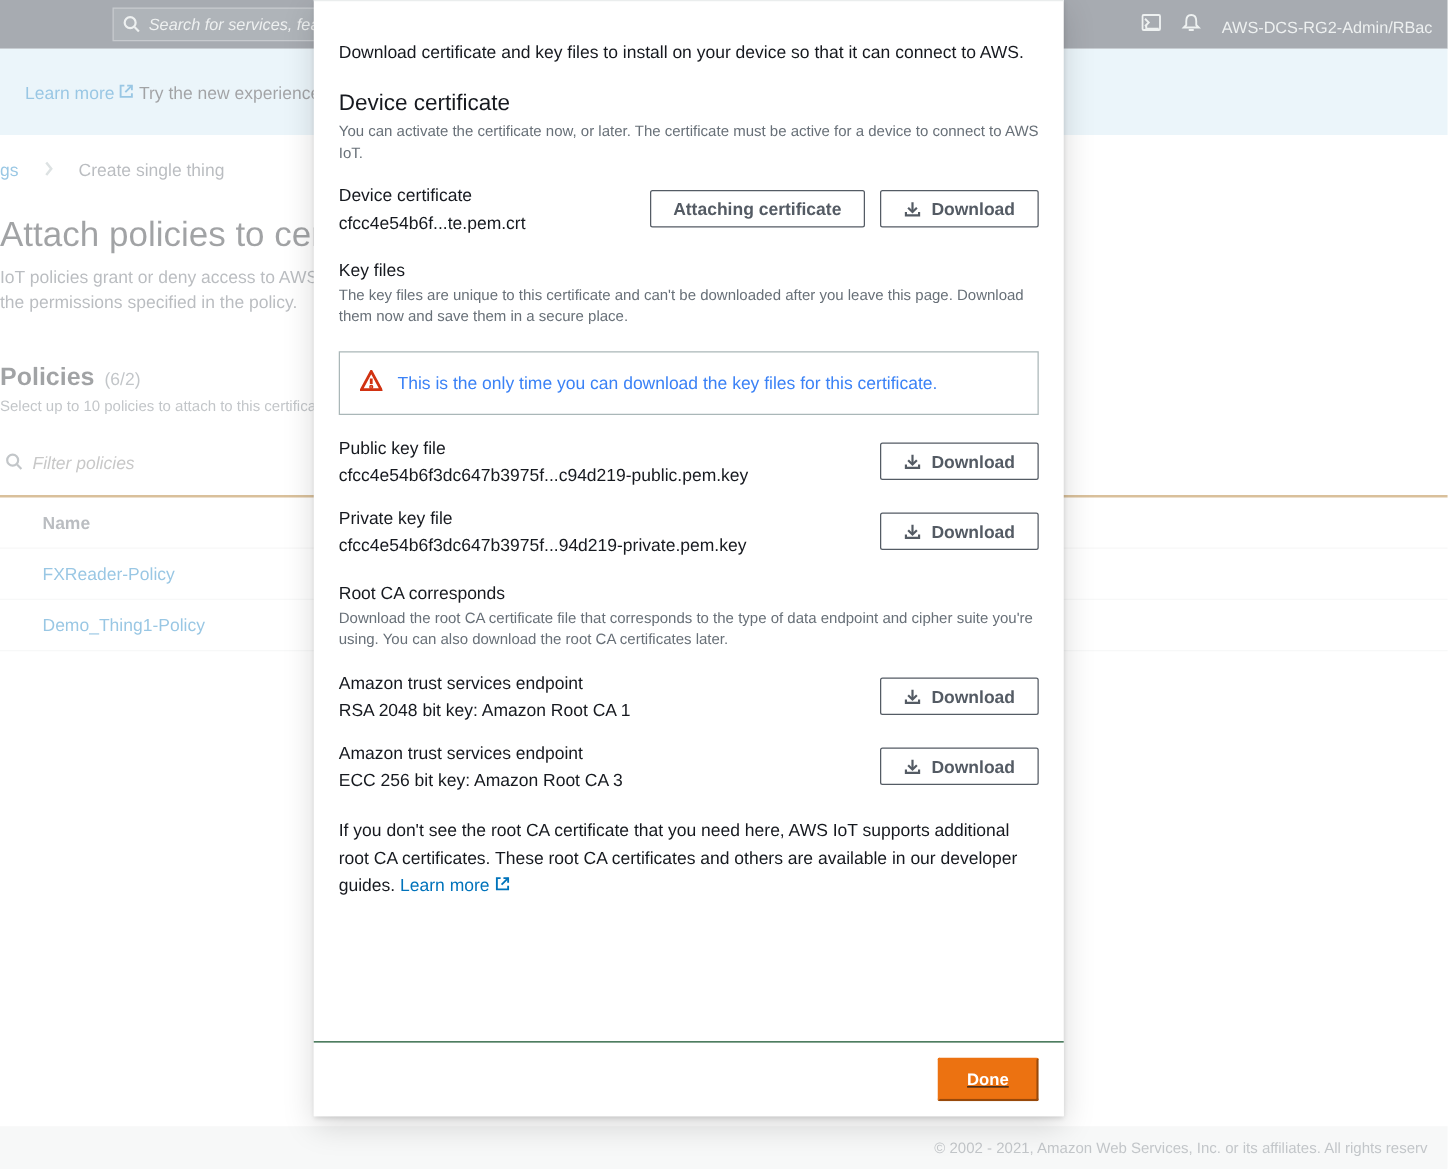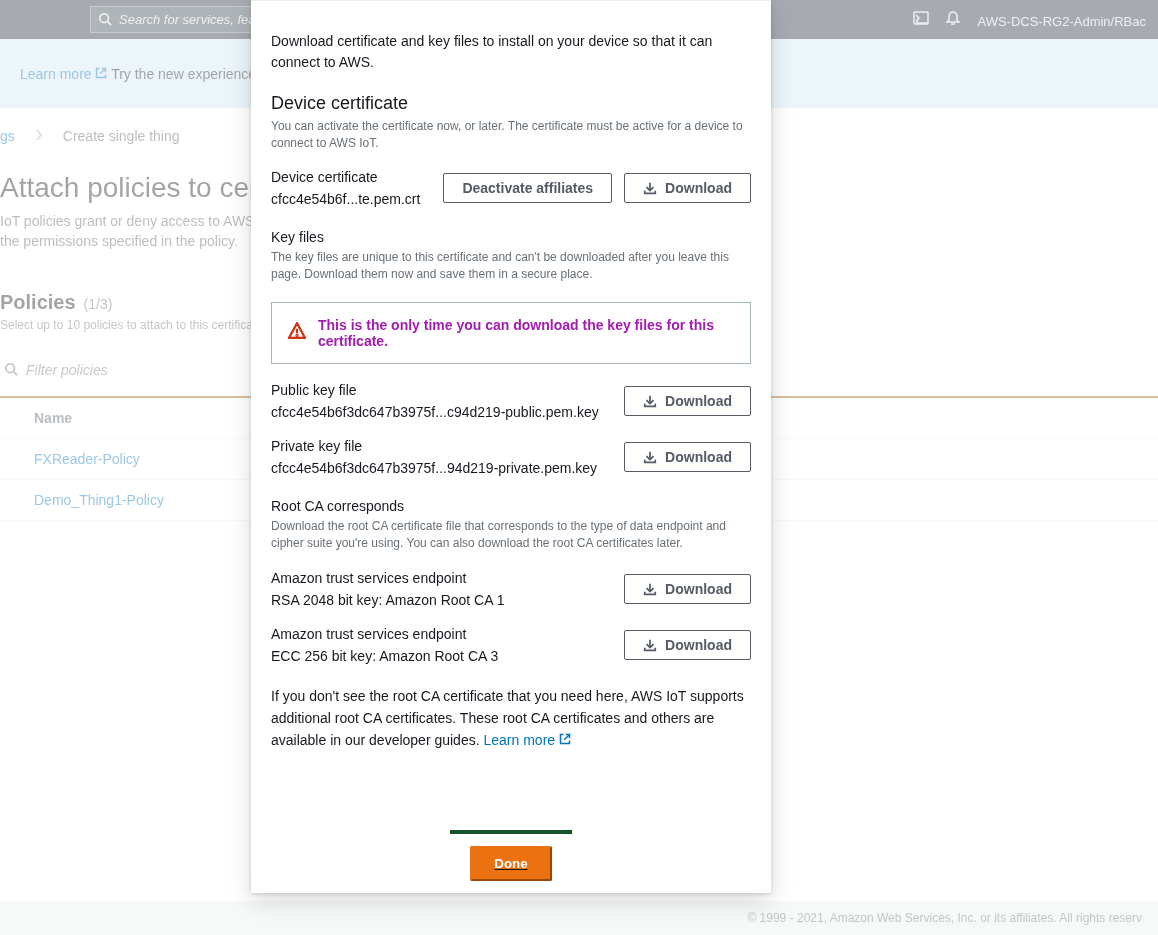--- a/index.html
+++ b/index.html
@@ -103,28 +103,27 @@
       inset: 0;
       background: rgba(255,255,255,0.6);
       z-index: 10;
     }
 
     
     .modal {
       position: absolute;
       top: 0;
       left: 251px;
-      width: 520px;
+      width: 600px;
       height: 893px;
       background: #fff;
       box-shadow: 0 1px 4px rgba(0,0,0,0.15), 0 8px 24px rgba(0,0,0,0.15);
       z-index: 20;
       display: flex;
       flex-direction: column;
-      align-items: center;
     }
     .modal-body {
       padding: 20px 20px 12px 20px;
       overflow-y: auto;
       flex: 1 1 auto;
       border-top: 1px solid #eaeded;
     }
     .modal-body::before { content:""; display:block; height: 4px;}
     .m-intro { font-size: 14px; line-height: 1.5; margin: 6px 0 20px 0; }
     .sec-h { font-size: 18px; font-weight: 400; color:#16191f; margin-top: 12px;}
@@ -166,28 +165,28 @@
     .dl-ico { width: 14px; height: 14px; }
 
     .alert {
       border: 1px solid #aab7b8;
       padding: 14px 16px;
       margin-top: 18px;
       display: flex;
       align-items: center;
       gap: 12px;
       font-size: 14px;
-      font-weight: 700;
-      color: #a21caf;
+      font-weight: 400;
+      color: #3b82f6;
     }
     .alert-ico { color:#d13212; flex:0 0 auto;}
     .m-note { font-size: 14px; margin-top: 22px; line-height:1.55; }
     .m-note a { color:#0073bb; text-decoration:none;}
     .modal-foot {
-      border-top: 4px solid #14532d;
+      border-top: 1px solid #14532d;
       padding: 12px 20px;
       display:flex;
       justify-content:flex-end;
       background:#fff;
       text-decoration:underline;
     }
     .key-block { margin-top: 18px; }
     .spacer { height: 10px;}
   </style>
 </head>
@@ -244,21 +243,21 @@
         </svg>
     </span>
     <span>Create single thing</span>
   </div>
 
   <h1 class="page-h1">Attach policies to certificate</h1>
   <p class="page-sub">IoT policies grant or deny access to AWS IoT resources. Attaching policies to the device certificate grants the device the permissions specified in the policy.</p>
 
   <div class="panel-hdr">
     <span class="panel-h2">Policies</span>
-    <span class="panel-count">(1/3)</span>
+    <span class="panel-count">(6/2)</span>
   </div>
   <div class="panel-sub">Select up to 10 policies to attach to this certificate.</div>
 
   <div class="filter-row">
     <span class="i">
       <svg width="14" height="14" viewBox="0 0 16 16" fill="none" stroke="currentColor" stroke-width="2">
         <circle cx="7" cy="7" r="5"></circle>
           <line x1="11" y1="11" x2="15" y2="15"></line>
       </svg>
     </span>
@@ -266,40 +265,40 @@
   </div>
 
   <div class="tbl">
     <div class="th">Name</div>
     <div class="td">FXReader-Policy</div>
     <div class="td">Demo_Thing1-Policy</div>
   </div>
 </div>
 
 <div class="footer">
-  <span>© 1999 - 2021, Amazon Web Services, Inc. or its affiliates. All rights reserv</span>
+  <span>© 2002 - 2021, Amazon Web Services, Inc. or its affiliates. All rights reserv</span>
 </div>
 
 <div class="overlay"></div>
 
 <div class="modal">
   <div class="modal-body">
 
     <p class="m-intro">Download certificate and key files to install on your device so that it can connect to AWS.</p>
 
     <h2 class="sec-h">Device certificate</h2>
     <p class="sec-sub">You can activate the certificate now, or later. The certificate must be active for a device to connect to AWS IoT.</p>
 
     <div class="row">
       <div class="left">
         <div class="lbl-sm">Device certificate</div>
         <div class="file">cfcc4e54b6f...te.pem.crt</div>
       </div>
       <div class="right">
-        <button class="btn">Deactivate affiliates</button>
+        <button class="btn">Attaching certificate</button>
         <button class="btn">
           <svg class="dl-ico" viewBox="0 0 16 16" fill="none" stroke="currentColor" stroke-width="2">
             <path d="M8 2 V10"></path>
               <polyline points="4,7 8,11 12,7"></polyline>
               <path d="M2 11 V14 H14 V11"></path>
           </svg>
           <span>Download</span>
         </button>
       </div>
     </div>

